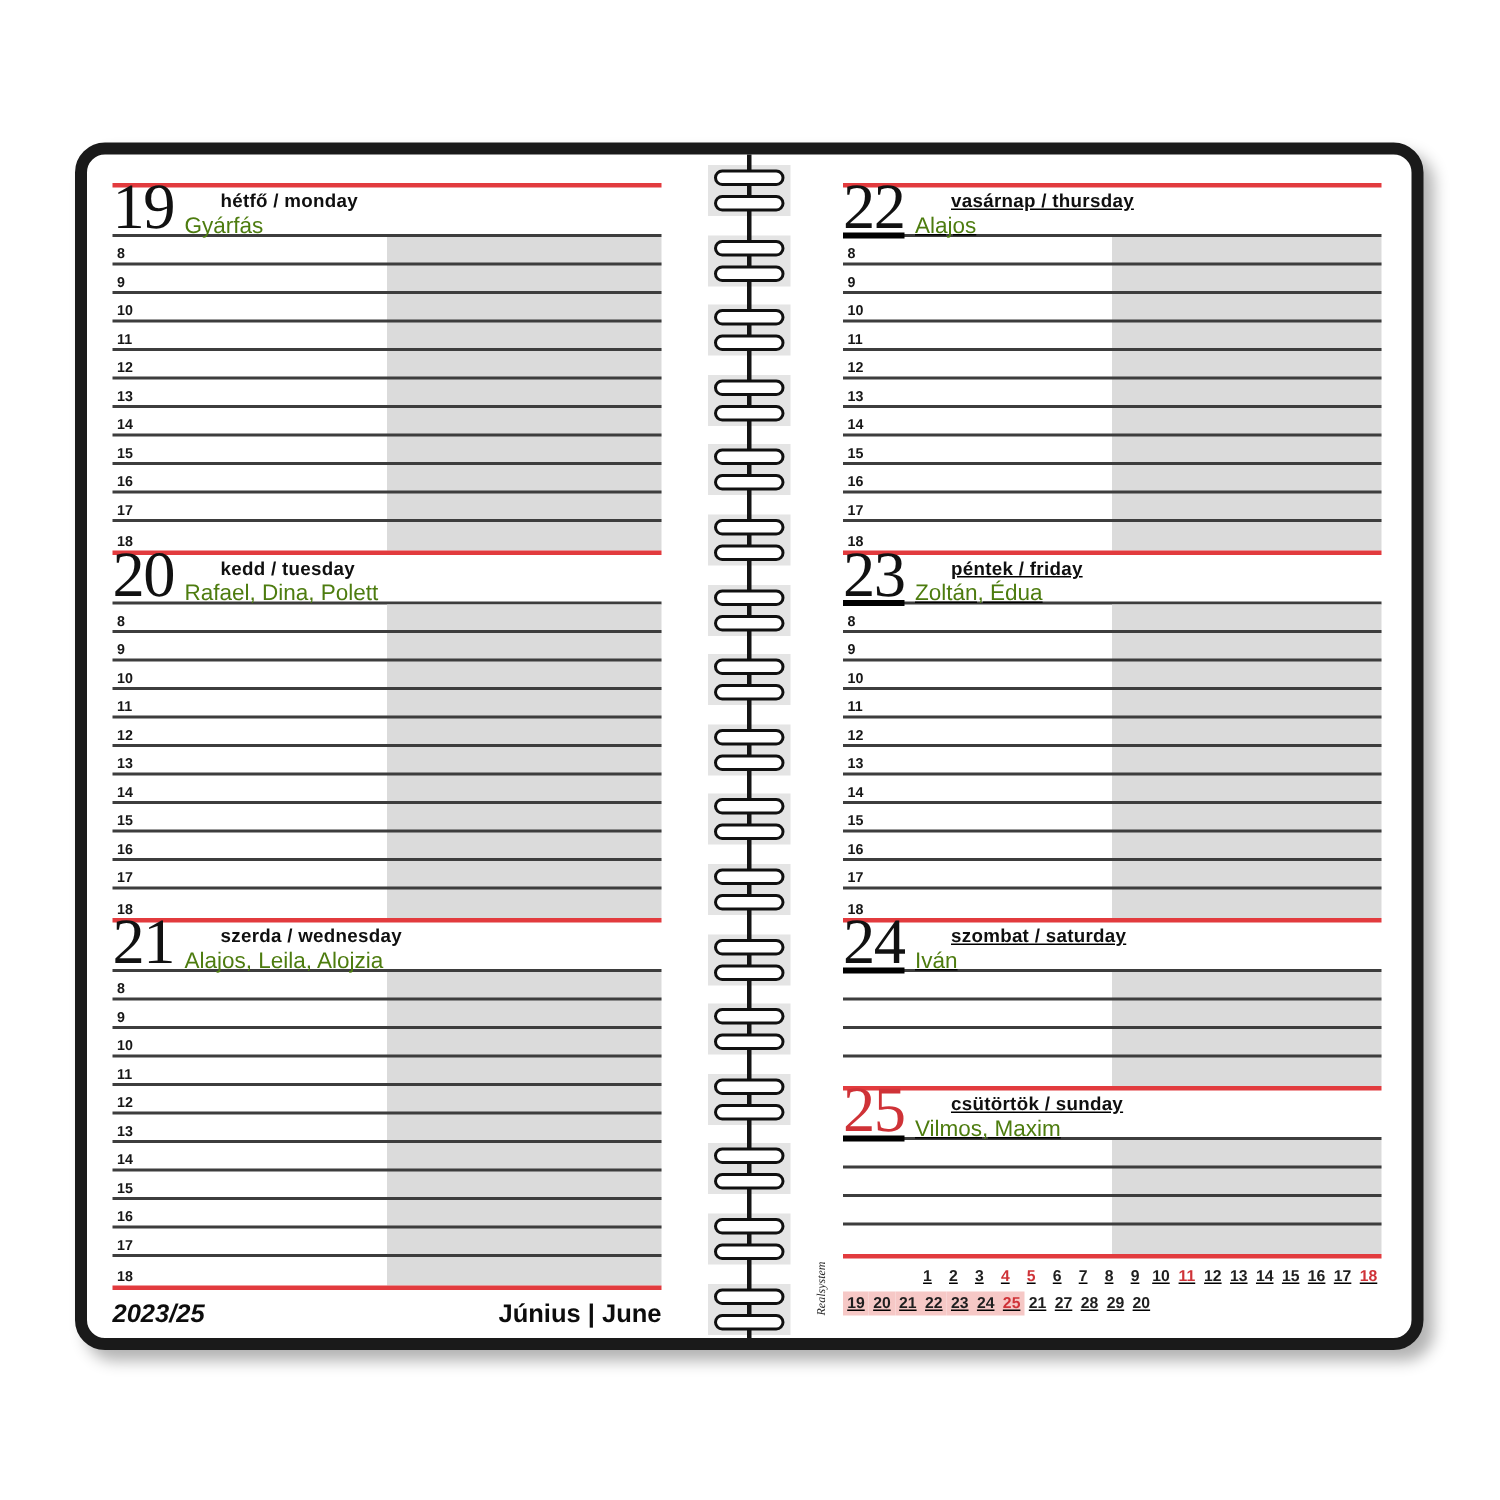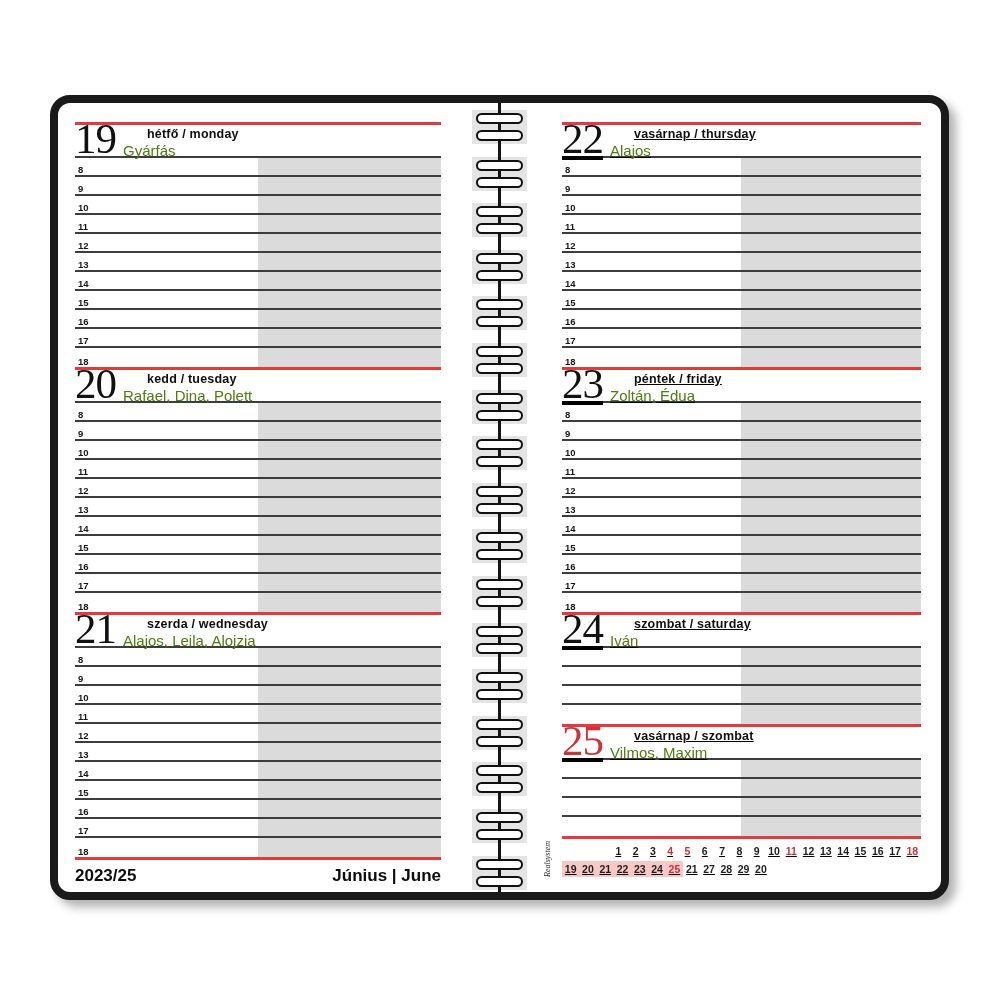--- a/index.html
+++ b/index.html
@@ -43,21 +43,21 @@
   .name-day{font-size:15px;color:#4d7c0f;margin-top:1px;}
 
   .rows{background:linear-gradient(to right, transparent 50%, var(--shade) 50%);}
   .row{height:19px;border-bottom:2px solid var(--line);position:relative;}
   .row:last-child{border-bottom:none;}
   .hour-label{position:absolute;left:3px;bottom:1px;font-size:9.5px;font-weight:700;color:#161616;line-height:1;}
 
   
   .foot-line{height:3px;background:var(--red);}
   .page-footer{display:flex;justify-content:space-between;align-items:baseline;padding-top:6px;}
-  .week-label{font-size:17px;color:#0d0d0d;font-weight:600;}
+  .week-label{font-size:17px;color:#0d0d0d;font-weight:600;font-style:italic;}
   .week-label b{font-weight:800;}
   .month-label{font-size:17px;font-weight:700;color:#0d0d0d;}
 
   
   .minical{position:relative;padding-top:4px;}
   .mc-row{display:flex;}
   .mc-row1{justify-content:flex-end;}
   .mc-row2{justify-content:flex-start;margin-top:2px;}
   .mc-cell{width:17.3px;height:16px;line-height:16px;text-align:center;
     font-size:10.5px;font-weight:600;color:#1e1e1e;}
@@ -333,21 +333,21 @@
               <div class="row"></div>
               <div class="row"></div>
               <div class="row"></div>
             </div>
           </div>
           <div class="day-block">
             <div class="red-sep"></div>
             <div class="day-header">
               <div class="date-num red">25</div>
               <div class="day-text">
-                <div class="day-name">vasárnap / szombat</div>
+                <div class="day-name">csütörtök / sunday</div>
                 <div class="name-day">Vilmos, Maxim</div>
               </div>
             </div>
             <div class="rows">
               <div class="row"></div>
               <div class="row"></div>
               <div class="row"></div>
               <div class="row"></div>
             </div>
           </div>

